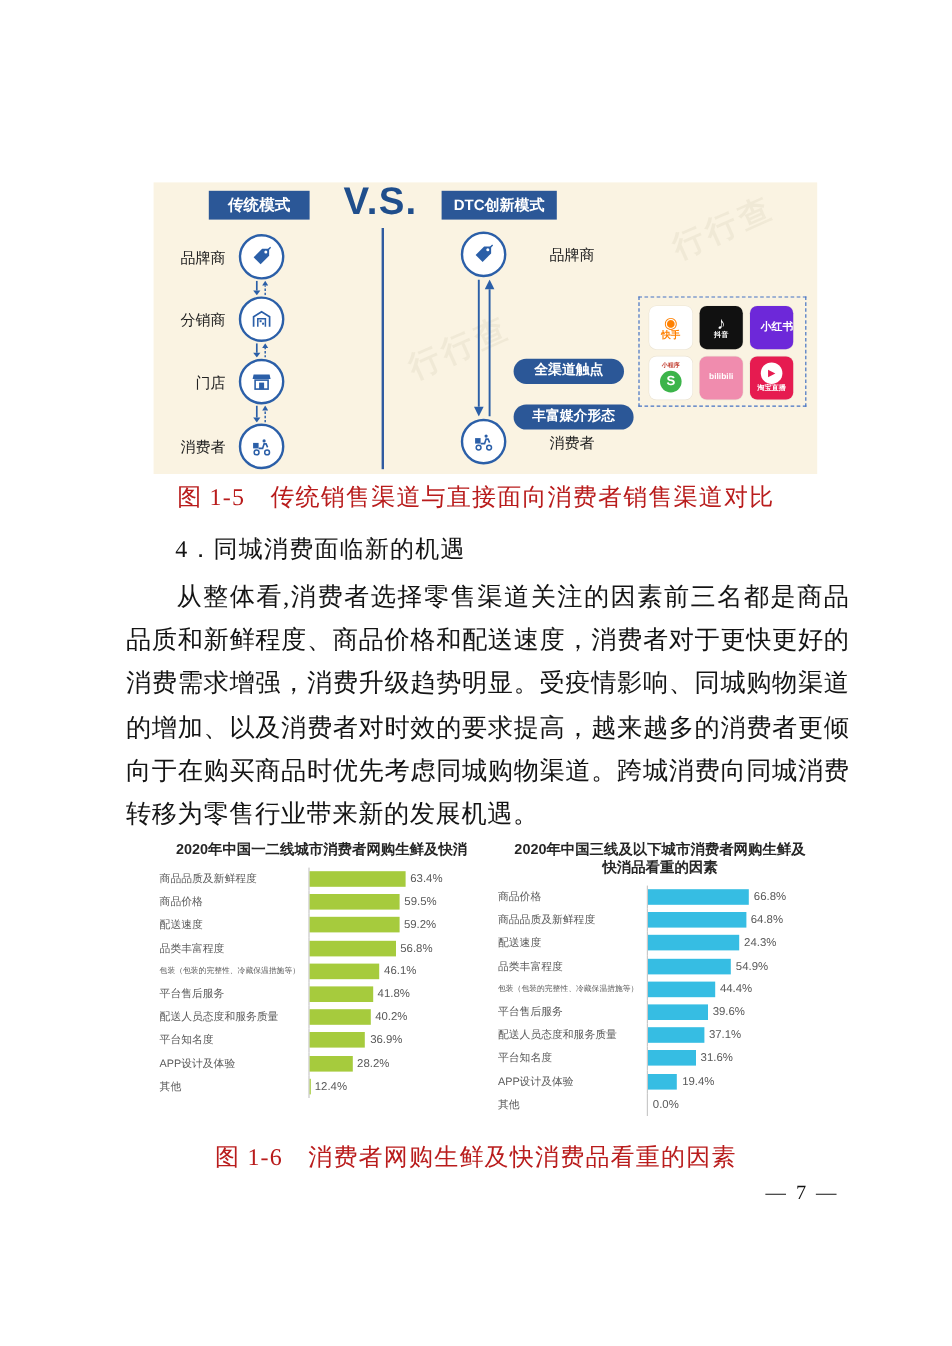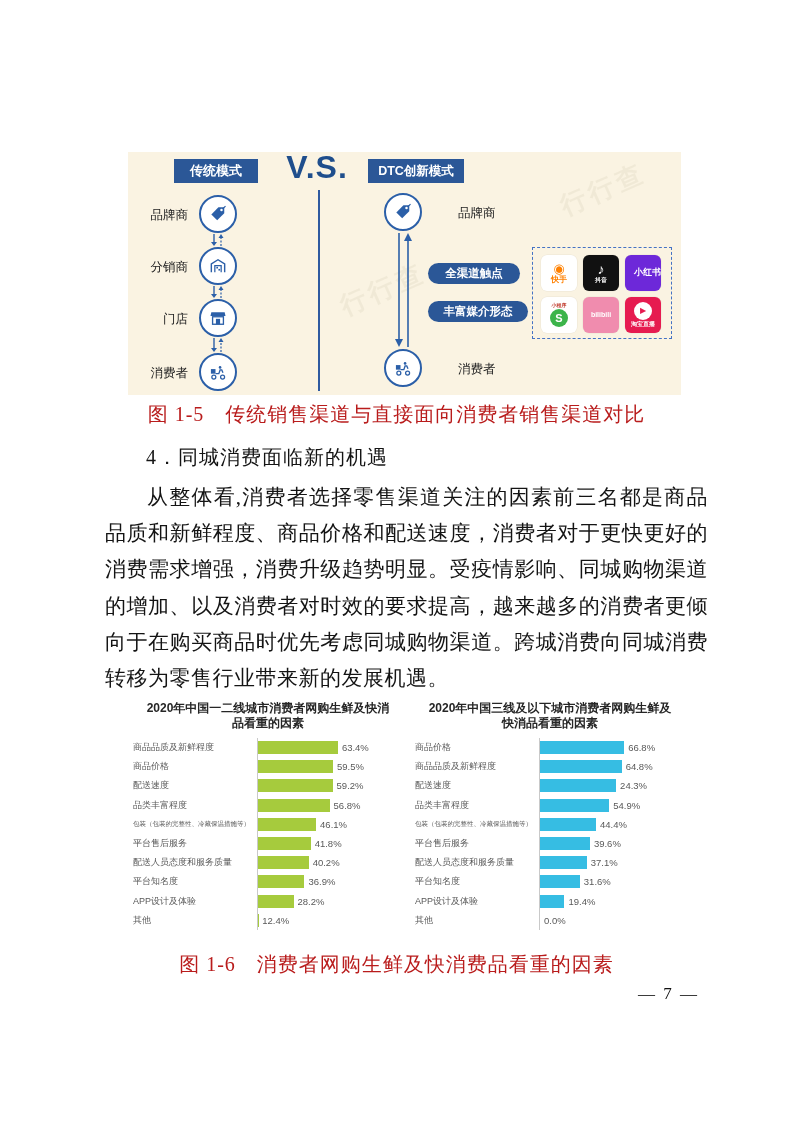--- a/index.html
+++ b/index.html
@@ -31,21 +31,21 @@
     position:absolute; font-size:12.5px; color:#222; white-space:nowrap;
   }
   .node-label.left { width:46px; text-align:right; }
   .node-circle {
     position:absolute; width:38px; height:38px; border:2.5px solid #2b5fa8;
     border-radius:50%; background:#fff; display:flex; align-items:center; justify-content:center;
   }
   .connector { position:absolute; }
   .pill {
     position:absolute; height:21px; background:#2b5797; color:#fff; border-radius:11px;
-    font-size:11.5px; font-weight:bold; text-align:center; line-height:21px;
+    font-size:11.5px; font-weight:bold; text-align:center; line-height:21px;margin-top:36px;
   }
   .dashed-box {
     position:absolute; left:404px; top:95px; width:140px; height:92px;
     border:1.5px dashed #4472c4; padding:7px 8px;
     display:grid; grid-template-columns:repeat(3,36px); grid-template-rows:repeat(2,36px);
     gap:6px;
   }
   .app-tile {
     width:36px; height:36px; border-radius:6px; display:flex; flex-direction:column;
     align-items:center; justify-content:center; overflow:hidden; gap:1px;
@@ -219,21 +219,20 @@
     <div class="para-line">消费需求增强，消费升级趋势明显。受疫情影响、同城购物渠道</div>
     <div class="para-line">的增加、以及消费者对时效的要求提高，越来越多的消费者更倾</div>
     <div class="para-line">向于在购买商品时优先考虑同城购物渠道。跨城消费向同城消费</div>
     <div class="para-line">转移为零售行业带来新的发展机遇。</div>
   </div>
 
 <div class="charts">
   <div class="chart">
     <div class="chart-title">
       <div>2020年中国一二线城市消费者网购生鲜及快消</div>
-      <div>品看重的因素</div>
     </div>
     <div class="chart-rows" id="chart-rows-0">
         <div class="crow">
           <div class="clabel">商品品质及新鲜程度</div>
           <div class="cbars">
             <div class="cbar" style="width: 79.884px; background: rgb(166, 203, 61);"></div>
             <span class="cval">63.4%</span>
           </div>
         </div>
         <div class="crow">

